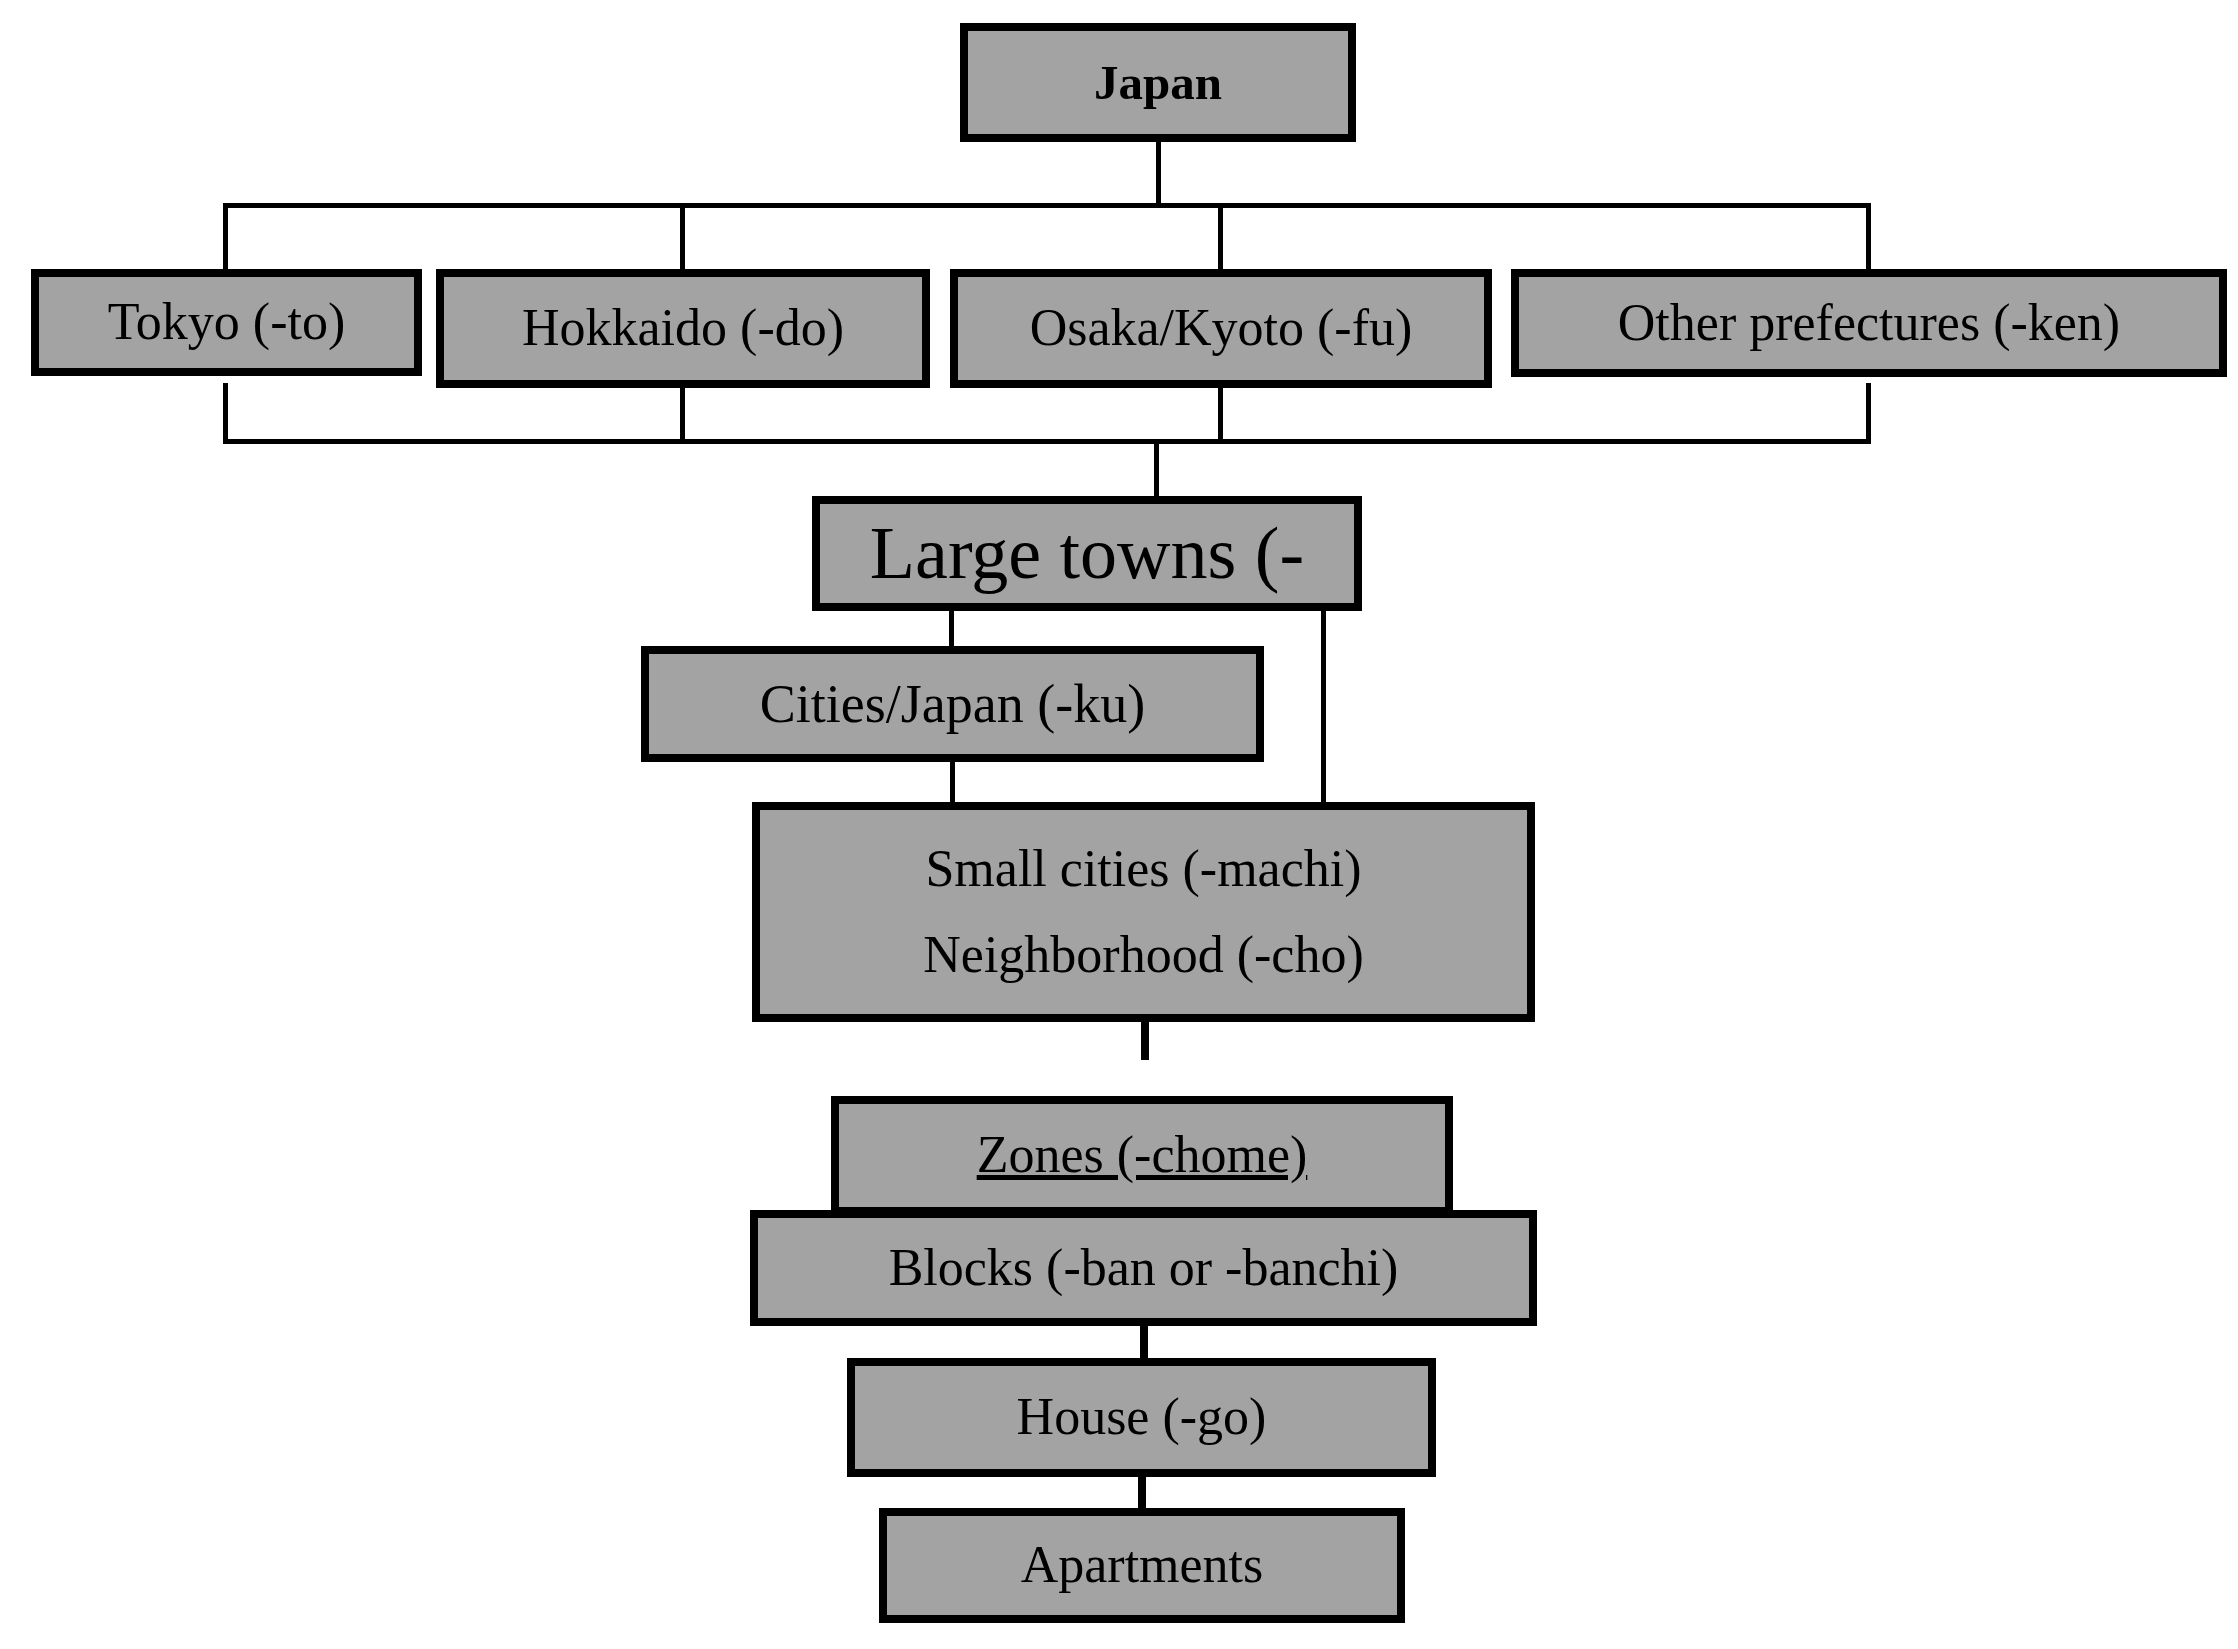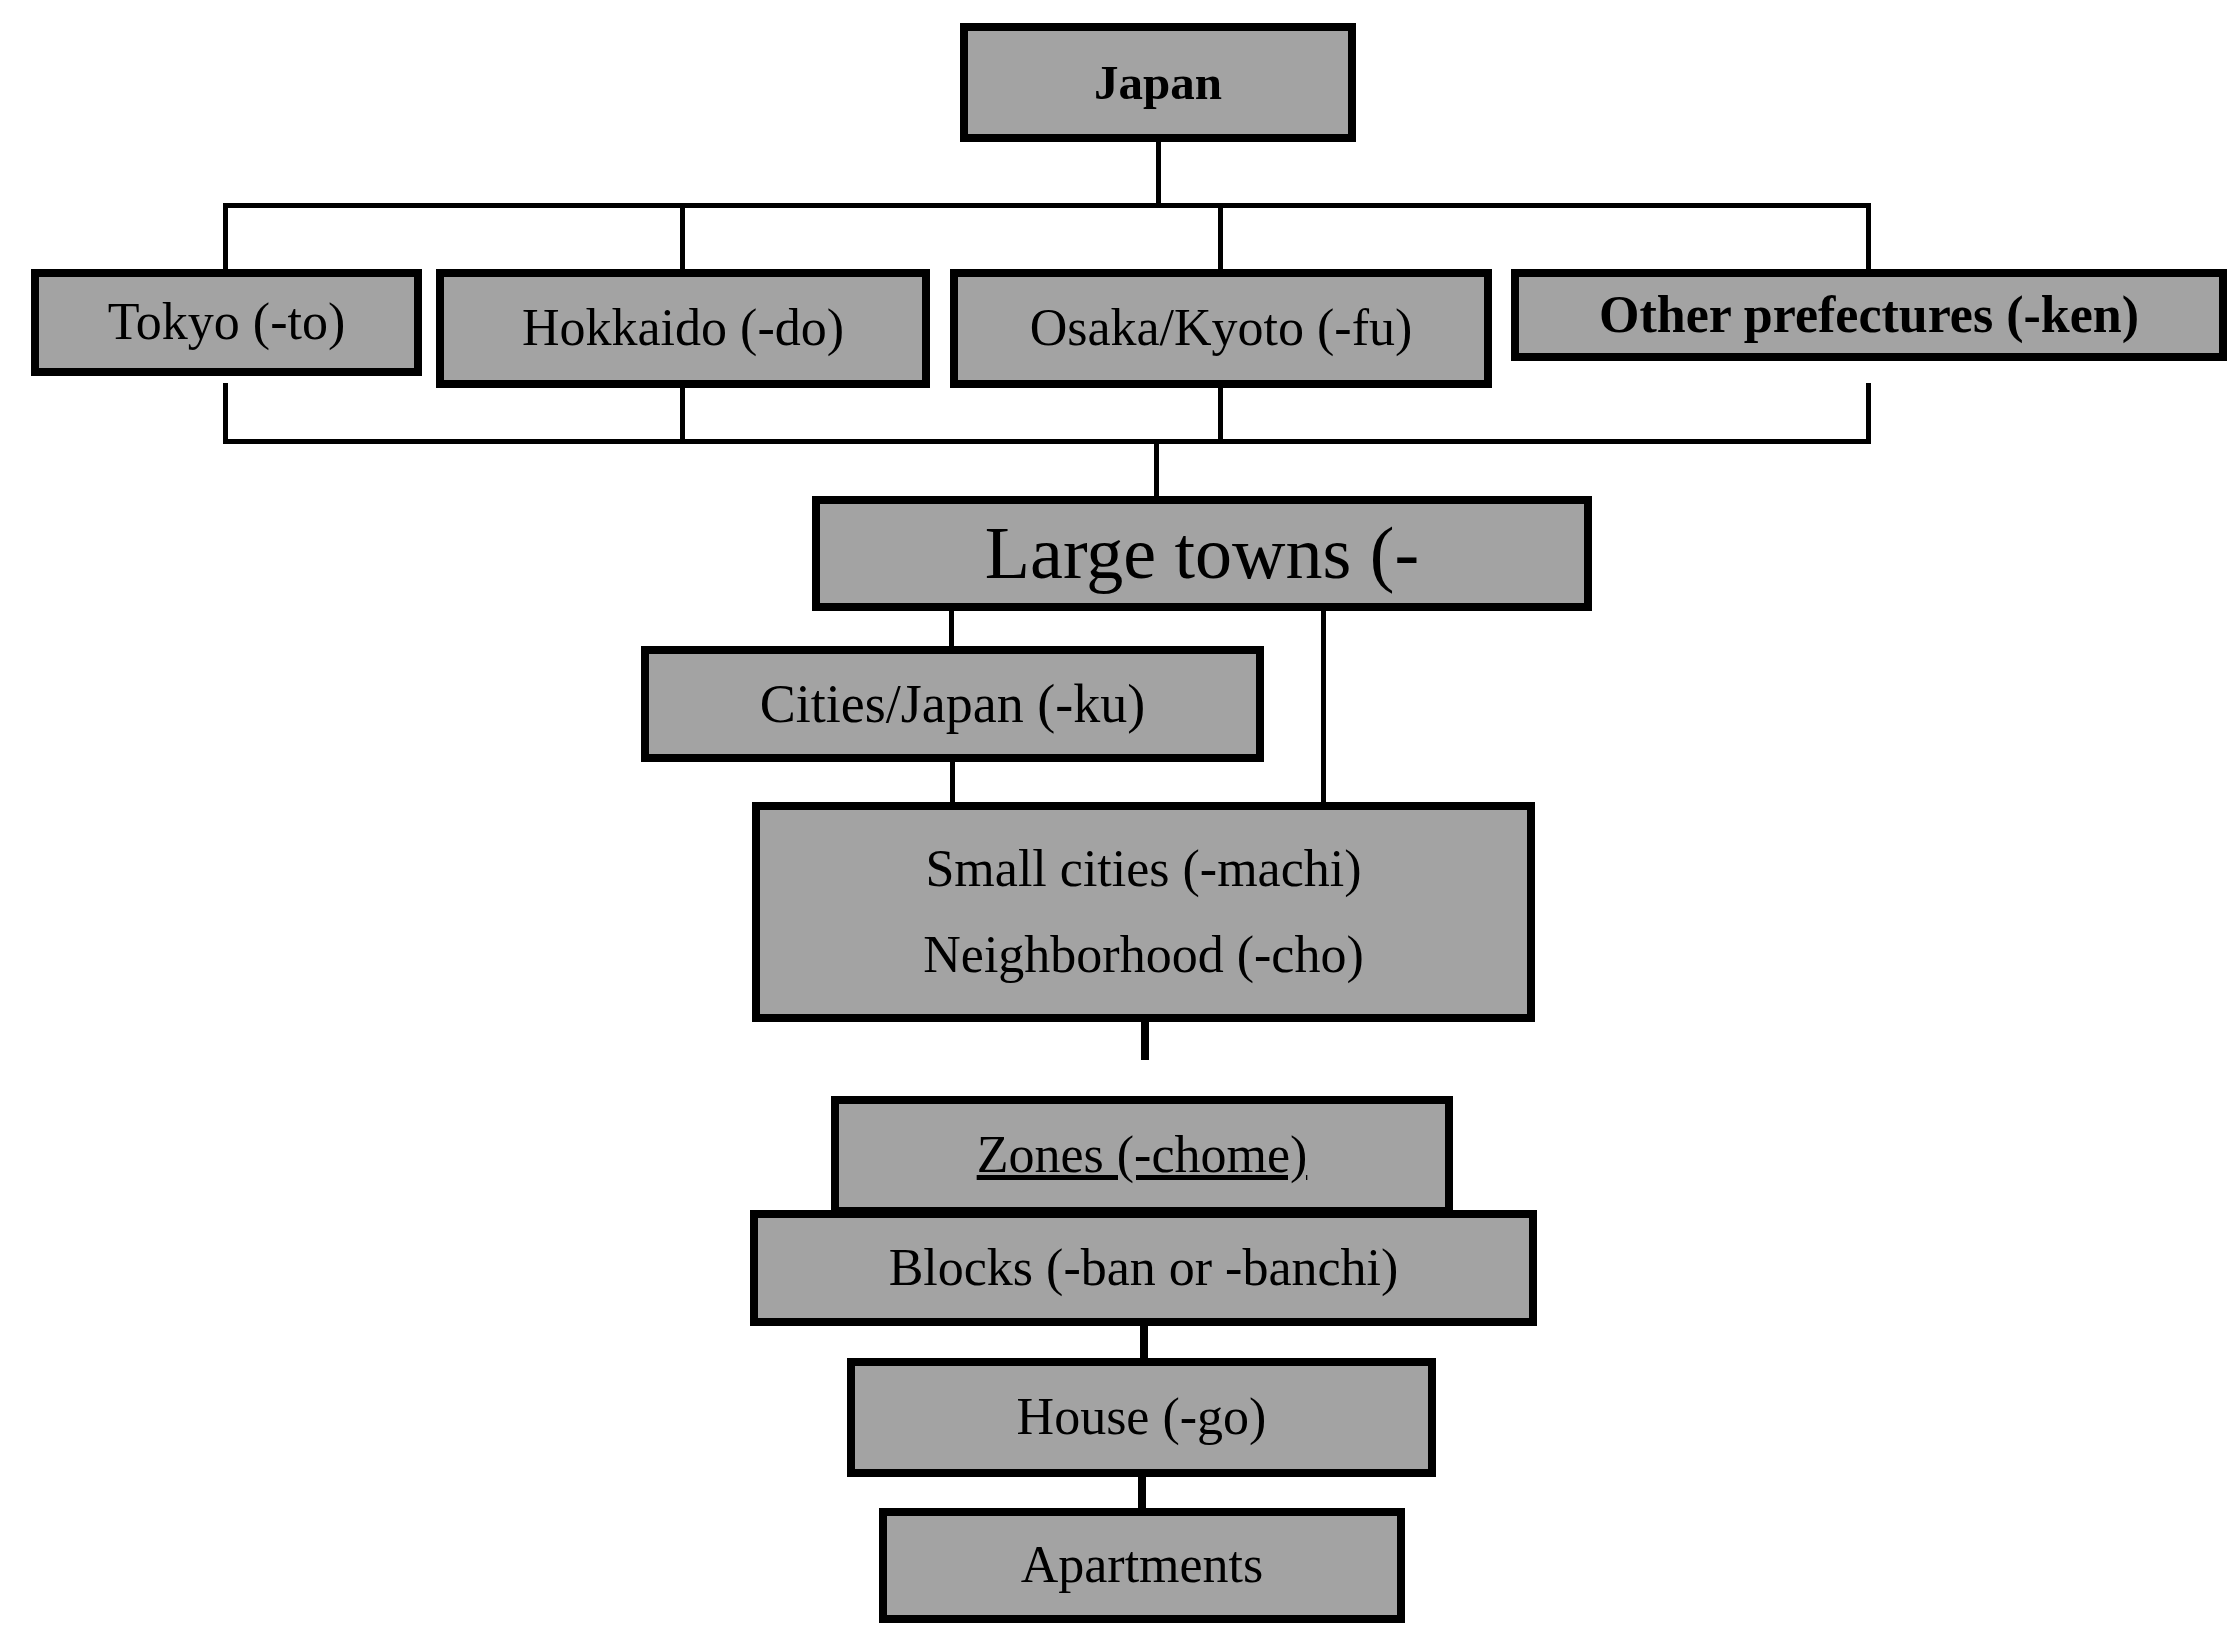--- a/index.html
+++ b/index.html
@@ -25,22 +25,22 @@
   }
   .line{position:absolute;background:#000000;}
   .v{width:5.4px;}
   .h{height:5.4px;}
   .vthick{width:7.7px;}
 
   #box-japan{left:960px;top:23px;width:396px;height:119px;font-weight:bold;font-size:49px;}
   #box-tokyo{left:31px;top:269px;width:391px;height:107px;font-size:52px;}
   #box-hokkaido{left:436px;top:269px;width:494px;height:119px;font-size:52px;}
   #box-osaka{left:950px;top:269px;width:542px;height:119px;font-size:52px;}
-  #box-other{left:1511px;top:269px;width:716px;height:92px;font-size:52px;font-weight:bold;}
-  #box-large{left:812px;top:496px;width:780px;height:115px;font-size:74px;}
+  #box-other{left:1511px;top:269px;width:716px;height:108px;font-size:52px;}
+  #box-large{left:812px;top:496px;width:550px;height:115px;font-size:74px;}
   #box-cities{left:641px;top:646px;width:623px;height:116px;font-size:54px;}
   #box-small{left:752px;top:802px;width:783px;height:220px;font-size:52px;flex-direction:column;justify-content:space-evenly;}
   #box-zones{left:831px;top:1096px;width:622px;height:119px;font-size:52px;text-decoration:underline;}
   #box-blocks{left:750px;top:1210px;width:787px;height:116px;font-size:52px;font-family:Liberation Serif, serif;}
   #box-house{left:847px;top:1358px;width:589px;height:119px;font-size:52px;}
   #box-apartments{left:879px;top:1508px;width:526px;height:115px;font-size:52px;}
 
   
   #l-japan{left:1156px;top:139px;height:69px;}
   #l-htop{left:223px;top:203px;width:1648px;}

